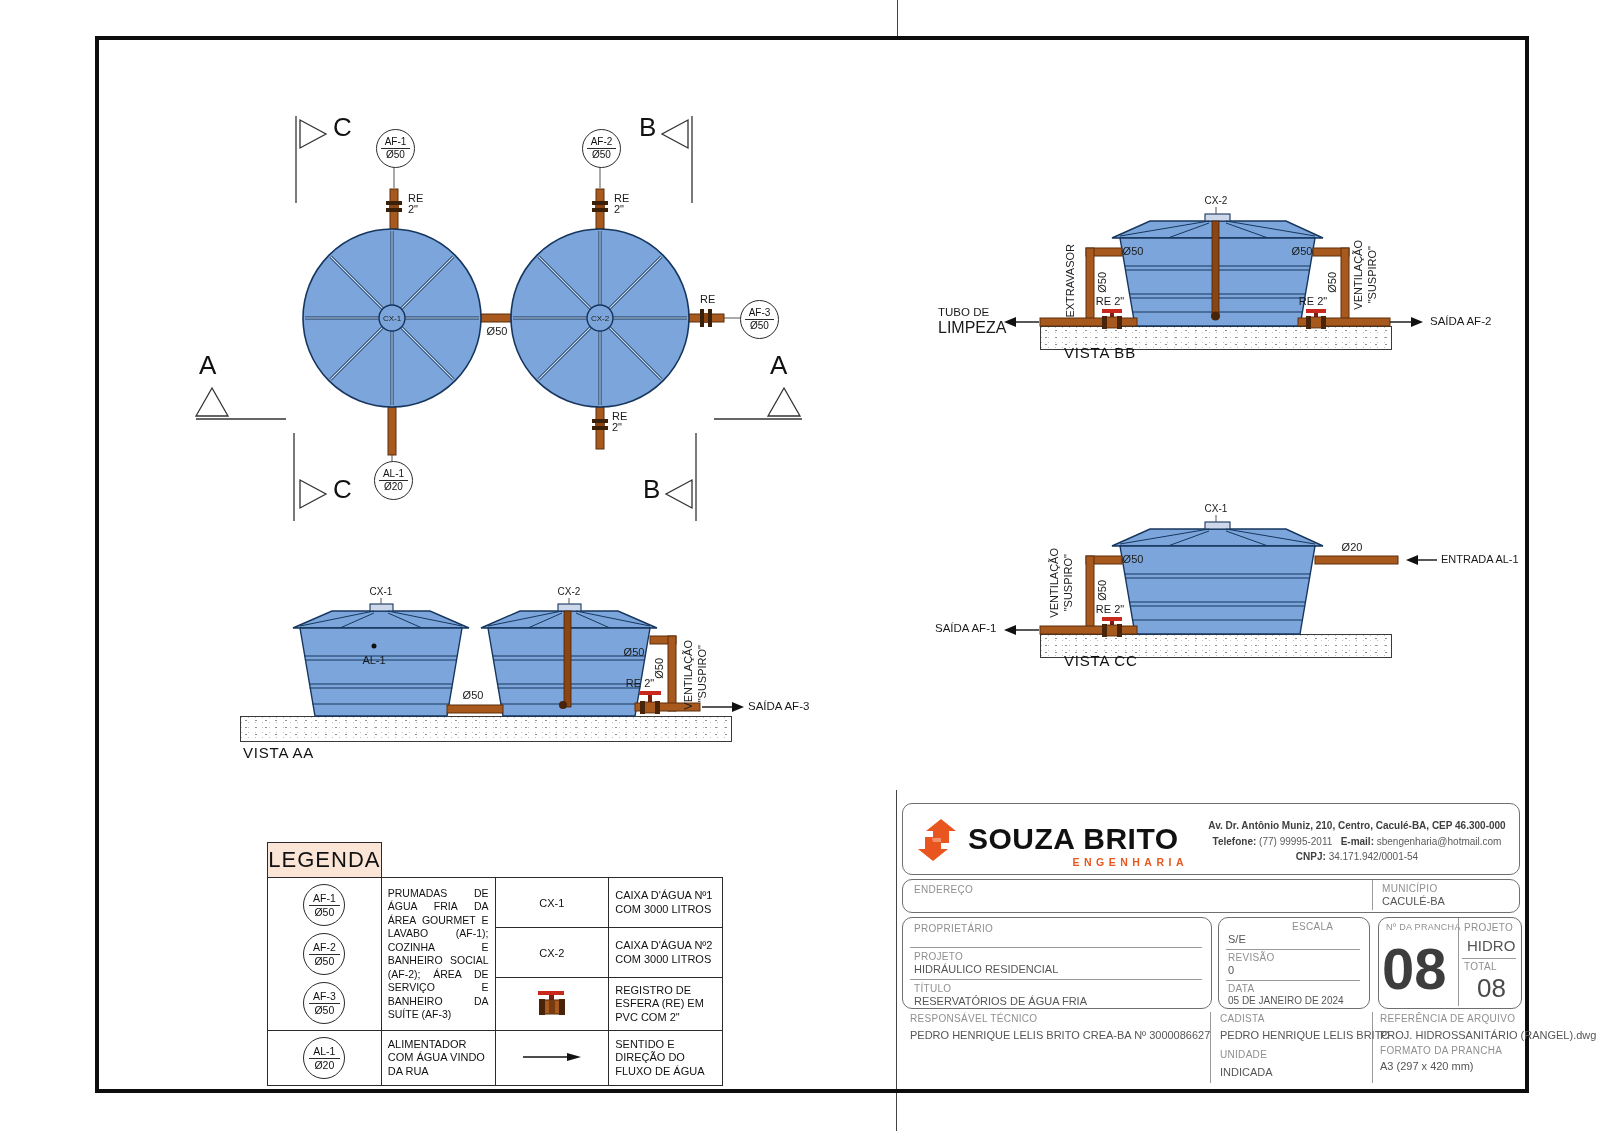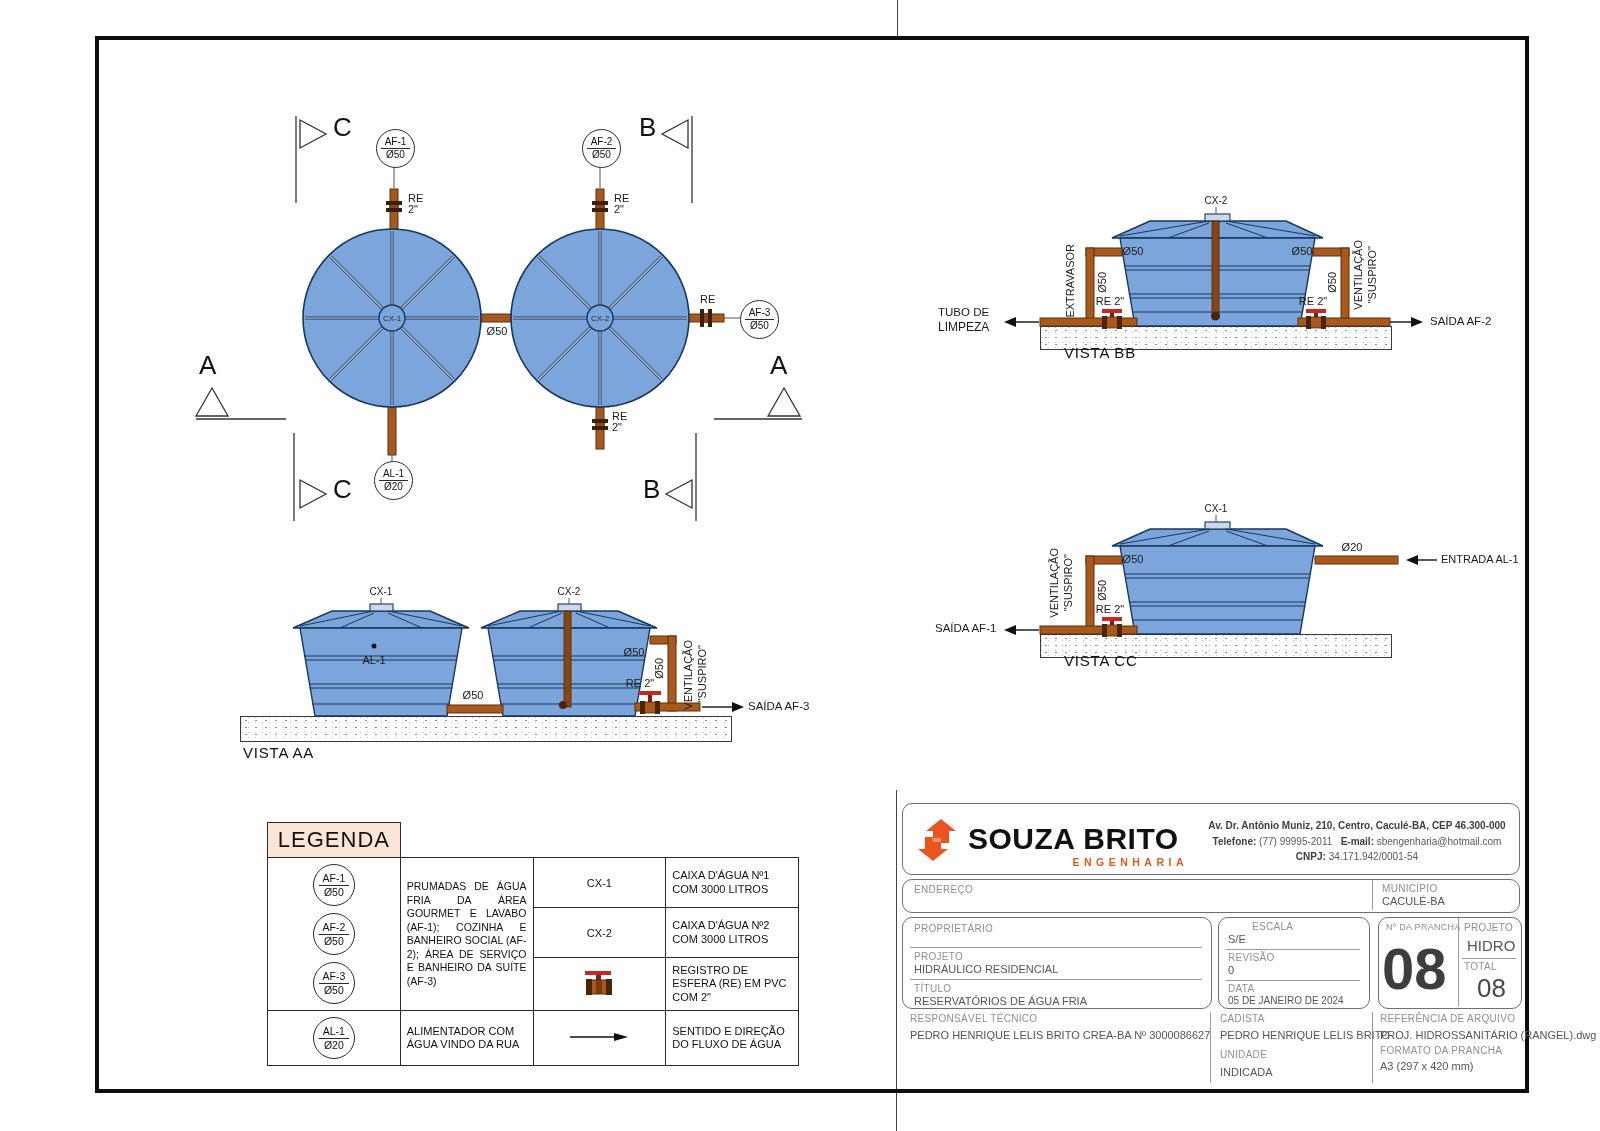--- a/index.html
+++ b/index.html
@@ -15,21 +15,21 @@
   .vlbl{position:absolute;font-size:11px;color:#1a1a1a;writing-mode:vertical-rl;transform:rotate(180deg);white-space:nowrap;}
   .tag{position:absolute;width:37px;height:37px;border:1.5px solid #2b2b2b;border-radius:50%;background:#fff;
        display:flex;flex-direction:column;align-items:center;justify-content:center;font-size:10px;line-height:12px;color:#111;}
   .tag span.top{border-bottom:1.2px solid #2b2b2b;width:76%;text-align:center;}
   .tag span.bot{width:76%;text-align:center;}
   .slab{position:absolute;background-color:#fff;border:1.2px solid #3a3a3a;
         background-image:radial-gradient(circle,#8f8f8f 0.9px,transparent 1px),radial-gradient(circle,#c0c0c0 0.8px,transparent 0.9px);
         background-size:10px 7px,7px 5px;background-position:0 0,4px 3px;}
   svg.draw{position:absolute;overflow:visible;}
   
-  table.legend{position:absolute;left:267px;top:822px;width:532px;border-collapse:collapse;table-layout:fixed;
+  table.legend{position:absolute;left:267px;top:842px;width:456px;border-collapse:collapse;table-layout:fixed;
                font-size:10.5px;color:#111;}
   table.legend th,table.legend td{border:1.4px solid #2b2b2b;padding:2px 6px;vertical-align:middle;}
   table.legend th{background:#FBE5D6;font-size:22px;font-weight:400;letter-spacing:1px;height:34px;padding:0;}
   td.c-tags{text-align:center;}
   td.c-desc{text-align:justify;line-height:13.5px;padding:4px 8px;}
   td.c-sym{text-align:center;font-size:11px;}
   td.c-d2{font-size:11px;line-height:13.5px;}
   .tagrow{display:flex;flex-direction:column;align-items:center;gap:7px;padding:4px 0;}
   .ltag{position:relative;width:40px;height:40px;border:1.5px solid #2b2b2b;border-radius:50%;background:#fff;
         display:flex;flex-direction:column;align-items:center;justify-content:center;font-size:10.5px;line-height:13px;}
@@ -308,21 +308,21 @@
         <polygon points="1004,322 1016,317 1016,327" fill="#111"></polygon>
         <line x1="1016" y1="322" x2="1039" y2="322" stroke="#111" stroke-width="1.4"></line>
       </g>
       <g>
         <line x1="1390" y1="322" x2="1411" y2="322" stroke="#111" stroke-width="1.4"></line>
         <polygon points="1411,317 1423,322 1411,327" fill="#111"></polygon>
       </g>
     </svg>
     <div class="lbl c" style="left:1216px;top:194px;font-size:10px;">CX-2</div>
     <div class="lbl" style="left:938px;top:306px;font-size:11.5px;">TUBO DE</div>
-    <div class="lbl" style="left:938px;top:321px;font-size:12px;">LIMPEZA</div>
+    <div class="lbl" style="left:938px;top:321px;font-size:16px;">LIMPEZA</div>
     <div class="vlbl" style="left:1064px;top:244px;">EXTRAVASOR</div>
     <div class="lbl c" style="left:1133px;top:245px;">Ø50</div>
     <div class="vlbl" style="left:1096px;top:272px;">Ø50</div>
     <div class="lbl c" style="left:1110px;top:295px;">RE 2"</div>
     <div class="lbl c" style="left:1302px;top:245px;">Ø50</div>
     <div class="vlbl" style="left:1326px;top:272px;">Ø50</div>
     <div class="vlbl" style="left:1352px;top:240px;">VENTILAÇÃO</div>
     <div class="vlbl" style="left:1366px;top:246px;">"SUSPIRO"</div>
     <div class="lbl c" style="left:1313px;top:295px;">RE 2"</div>
     <div class="lbl" style="left:1430px;top:315px;font-size:11.5px;">SAÍDA AF-2</div>
@@ -474,21 +474,21 @@
     <div class="tb-box" style="left:902px;top:917px;width:308px;height:90px;"></div>
     <div class="tb-label" style="left:914px;top:923px;">PROPRIETÁRIO</div>
     <div class="tb-div" style="left:910px;top:947px;width:292px;height:1px;"></div>
     <div class="tb-label" style="left:914px;top:951px;">PROJETO</div>
     <div class="tb-val" style="left:914px;top:963px;">HIDRÁULICO RESIDENCIAL</div>
     <div class="tb-div" style="left:910px;top:979px;width:292px;height:1px;"></div>
     <div class="tb-label" style="left:914px;top:983px;">TÍTULO</div>
     <div class="tb-val" style="left:914px;top:995px;">RESERVATÓRIOS DE ÁGUA FRIA</div>
 
     <div class="tb-box" style="left:1218px;top:917px;width:150px;height:90px;"></div>
-    <div class="tb-label" style="left:1252px;top:921px;">ESCALA</div>
+    <div class="tb-label" style="left:1292px;top:921px;">ESCALA</div>
     <div class="tb-val" style="left:1228px;top:933px;">S/E</div>
     <div class="tb-div" style="left:1226px;top:949px;width:134px;height:1px;"></div>
     <div class="tb-label" style="left:1228px;top:952px;">REVISÃO</div>
     <div class="tb-val" style="left:1228px;top:964px;">0</div>
     <div class="tb-div" style="left:1226px;top:980px;width:134px;height:1px;"></div>
     <div class="tb-label" style="left:1228px;top:983px;">DATA</div>
     <div class="tb-val" style="left:1228px;top:995px;font-size:10px;">05 DE JANEIRO DE 2024</div>
 
     <div class="tb-box" style="left:1378px;top:917px;width:142px;height:90px;"></div>
     <div class="tb-label" style="left:1386px;top:922px;font-size:9px;">Nº DA PRANCHA</div>

